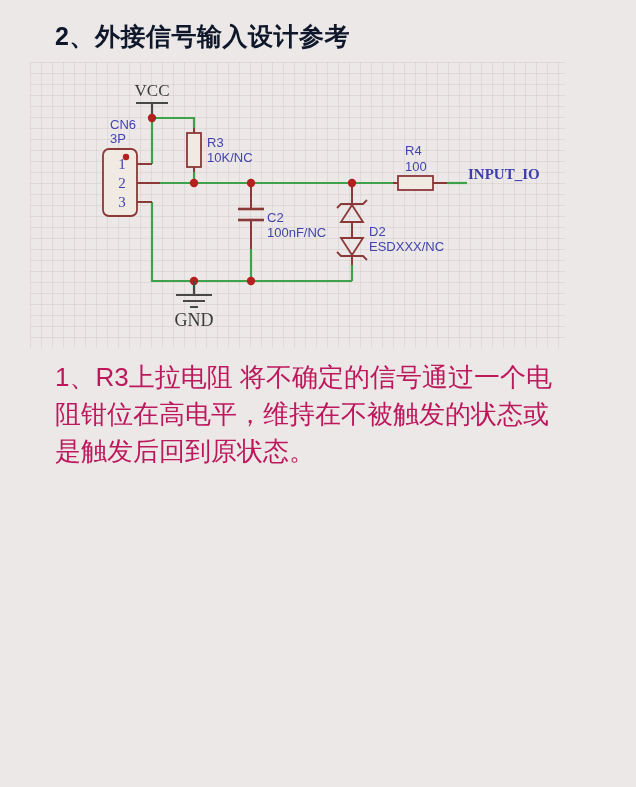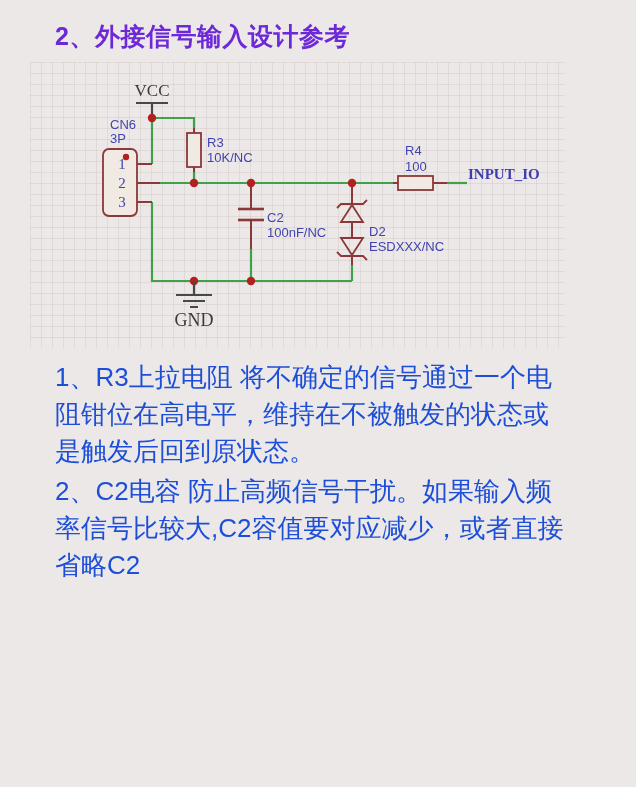--- a/index.html
+++ b/index.html
@@ -6,21 +6,21 @@
   body{
     width:636px;height:787px;
     background:#ebe8e7;
     font-family:"Liberation Sans",sans-serif;
     overflow:hidden;
     position:relative;
   }
   .page{position:absolute;inset:0;}
   .title{
     position:absolute;left:55px;top:20px;margin:0;
-    font-size:25px;font-weight:bold;color:#6d28d9;
+    font-size:25px;font-weight:bold;color:#0f172a;
     letter-spacing:0.5px;
   }
   .grid-band{
     position:absolute;left:30px;top:62px;width:535px;height:286px;
     background:
       repeating-linear-gradient(to right, rgba(190,165,165,0.22) 0 1px, transparent 1px 11px),
       repeating-linear-gradient(to bottom, rgba(190,165,165,0.22) 0 1px, transparent 1px 11px);
   }
   svg.schematic{position:absolute;left:0;top:0;}
   .wire{stroke:#3fa24a;stroke-width:2.2;fill:none;}
@@ -29,21 +29,21 @@
   .diode{stroke:#8b3838;stroke-width:1.8;fill:none;}
   .plate{stroke:#8b3838;stroke-width:2.6;fill:none;}
   .dot{fill:#b42020;}
   .pwrline{stroke:#484848;stroke-width:2.2;fill:none;}
   .pwrtext{font-family:"Liberation Serif",serif;font-size:17px;fill:#3a3a3a;}
   .lbl{font-family:"Liberation Sans",sans-serif;font-size:13px;fill:#4343ae;}
   .pin{font-family:"Liberation Serif",serif;font-size:15px;fill:#4343ae;}
   .net{font-family:"Liberation Serif",serif;font-size:15px;font-weight:bold;fill:#3d3dae;}
   .notes{
     position:absolute;left:55px;top:359px;width:528px;
-    font-size:26px;line-height:37px;color:#1d4ed8;
+    font-size:26px;line-height:37px;color:#be185d;
   }
   .notes p{margin:0;white-space:pre-line;}
   .notes p + p{margin-top:3px;}
 </style>
 </head>
 <body>
 
 <div class="page">
 
   <h1 class="title">2、外接信号输入设计参考</h1>
@@ -131,18 +131,15 @@
       <path class="pwrline" d="M194 281 V295"></path>
       <path class="pwrline" d="M176 295 H212 M183 301 H205 M190 307 H198"></path>
       <text class="pwrtext" x="194" y="326" text-anchor="middle" style="font-size:18px">GND</text>
     </g>
   </svg>
 
   <div class="notes">
     <p>1、R3上拉电阻 将不确定的信号通过一个电
 阻钳位在高电平，维持在不被触发的状态或
 是触发后回到原状态。</p>
-    <p>2、C2电容 防止高频信号干扰。如果输入频
-率信号比较大,C2容值要对应减少，或者直接
-省略C2</p>
   </div>
 
 </div>
 
 </body></html>

